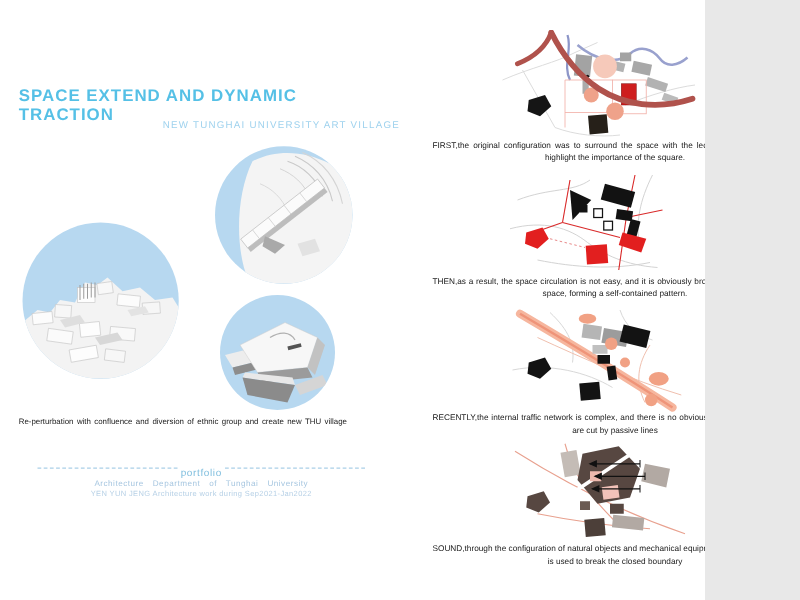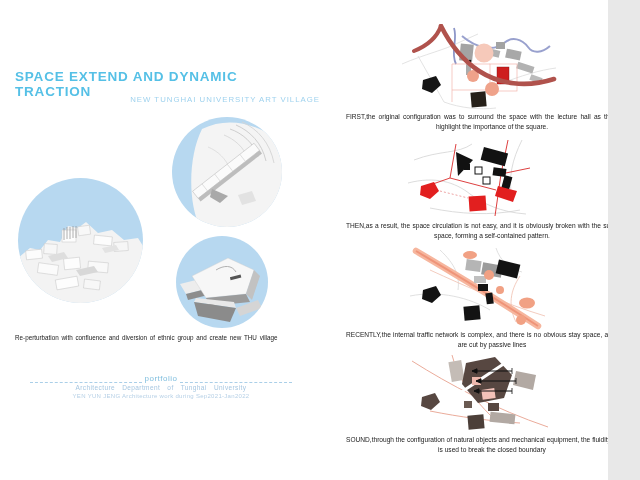--- a/index.html
+++ b/index.html
@@ -1,17 +1,17 @@
 <!DOCTYPE html>
 <html><head>
 <meta charset="utf-8">
 <style>
   html,body{margin:0;padding:0;background:#e8e8e8;}
   .page{
-    position:relative;width:608px;height:480px;background:#ffffff;
+    position:relative;width:564px;height:480px;background:#ffffff;
     font-family:"Liberation Sans", sans-serif;overflow:hidden;
   }
   .abs{position:absolute;}
   
   .title{
     left:15px;top:69px;width:300px;
     font-size:13.5px;font-weight:600;letter-spacing:.8px;
     color:#55c0e6;
   }
   .subtitle{
@@ -21,21 +21,21 @@
   .circle{
     border-radius:50%;overflow:hidden;background:#b7d8f0;
   }
   .circle svg{display:block;width:100%;height:100%;}
   .left-caption{
     left:15px;top:334px;width:270px;
     font-size:6.3px;color:#1a1a1a;white-space:nowrap;word-spacing:1px;
   }
   
   .footer-row{
-    left:30px;top:374px;width:262px;display:flex;align-items:flex-end;
+    left:30px;top:374px;width:262px;display:flex;align-items:flex-start;
   }
   .footer-dash{flex:1;border-top:1px dashed #aacfe8;height:0;}
   .footer-label{
     padding:0 3px;font-size:8px;color:#7fbede;letter-spacing:.5px;
   }
   .footer-line1{
     left:30px;top:384px;width:262px;text-align:center;
     font-size:6.5px;color:#a6c6e0;word-spacing:5px;letter-spacing:.4px;
   }
   .footer-line2{

